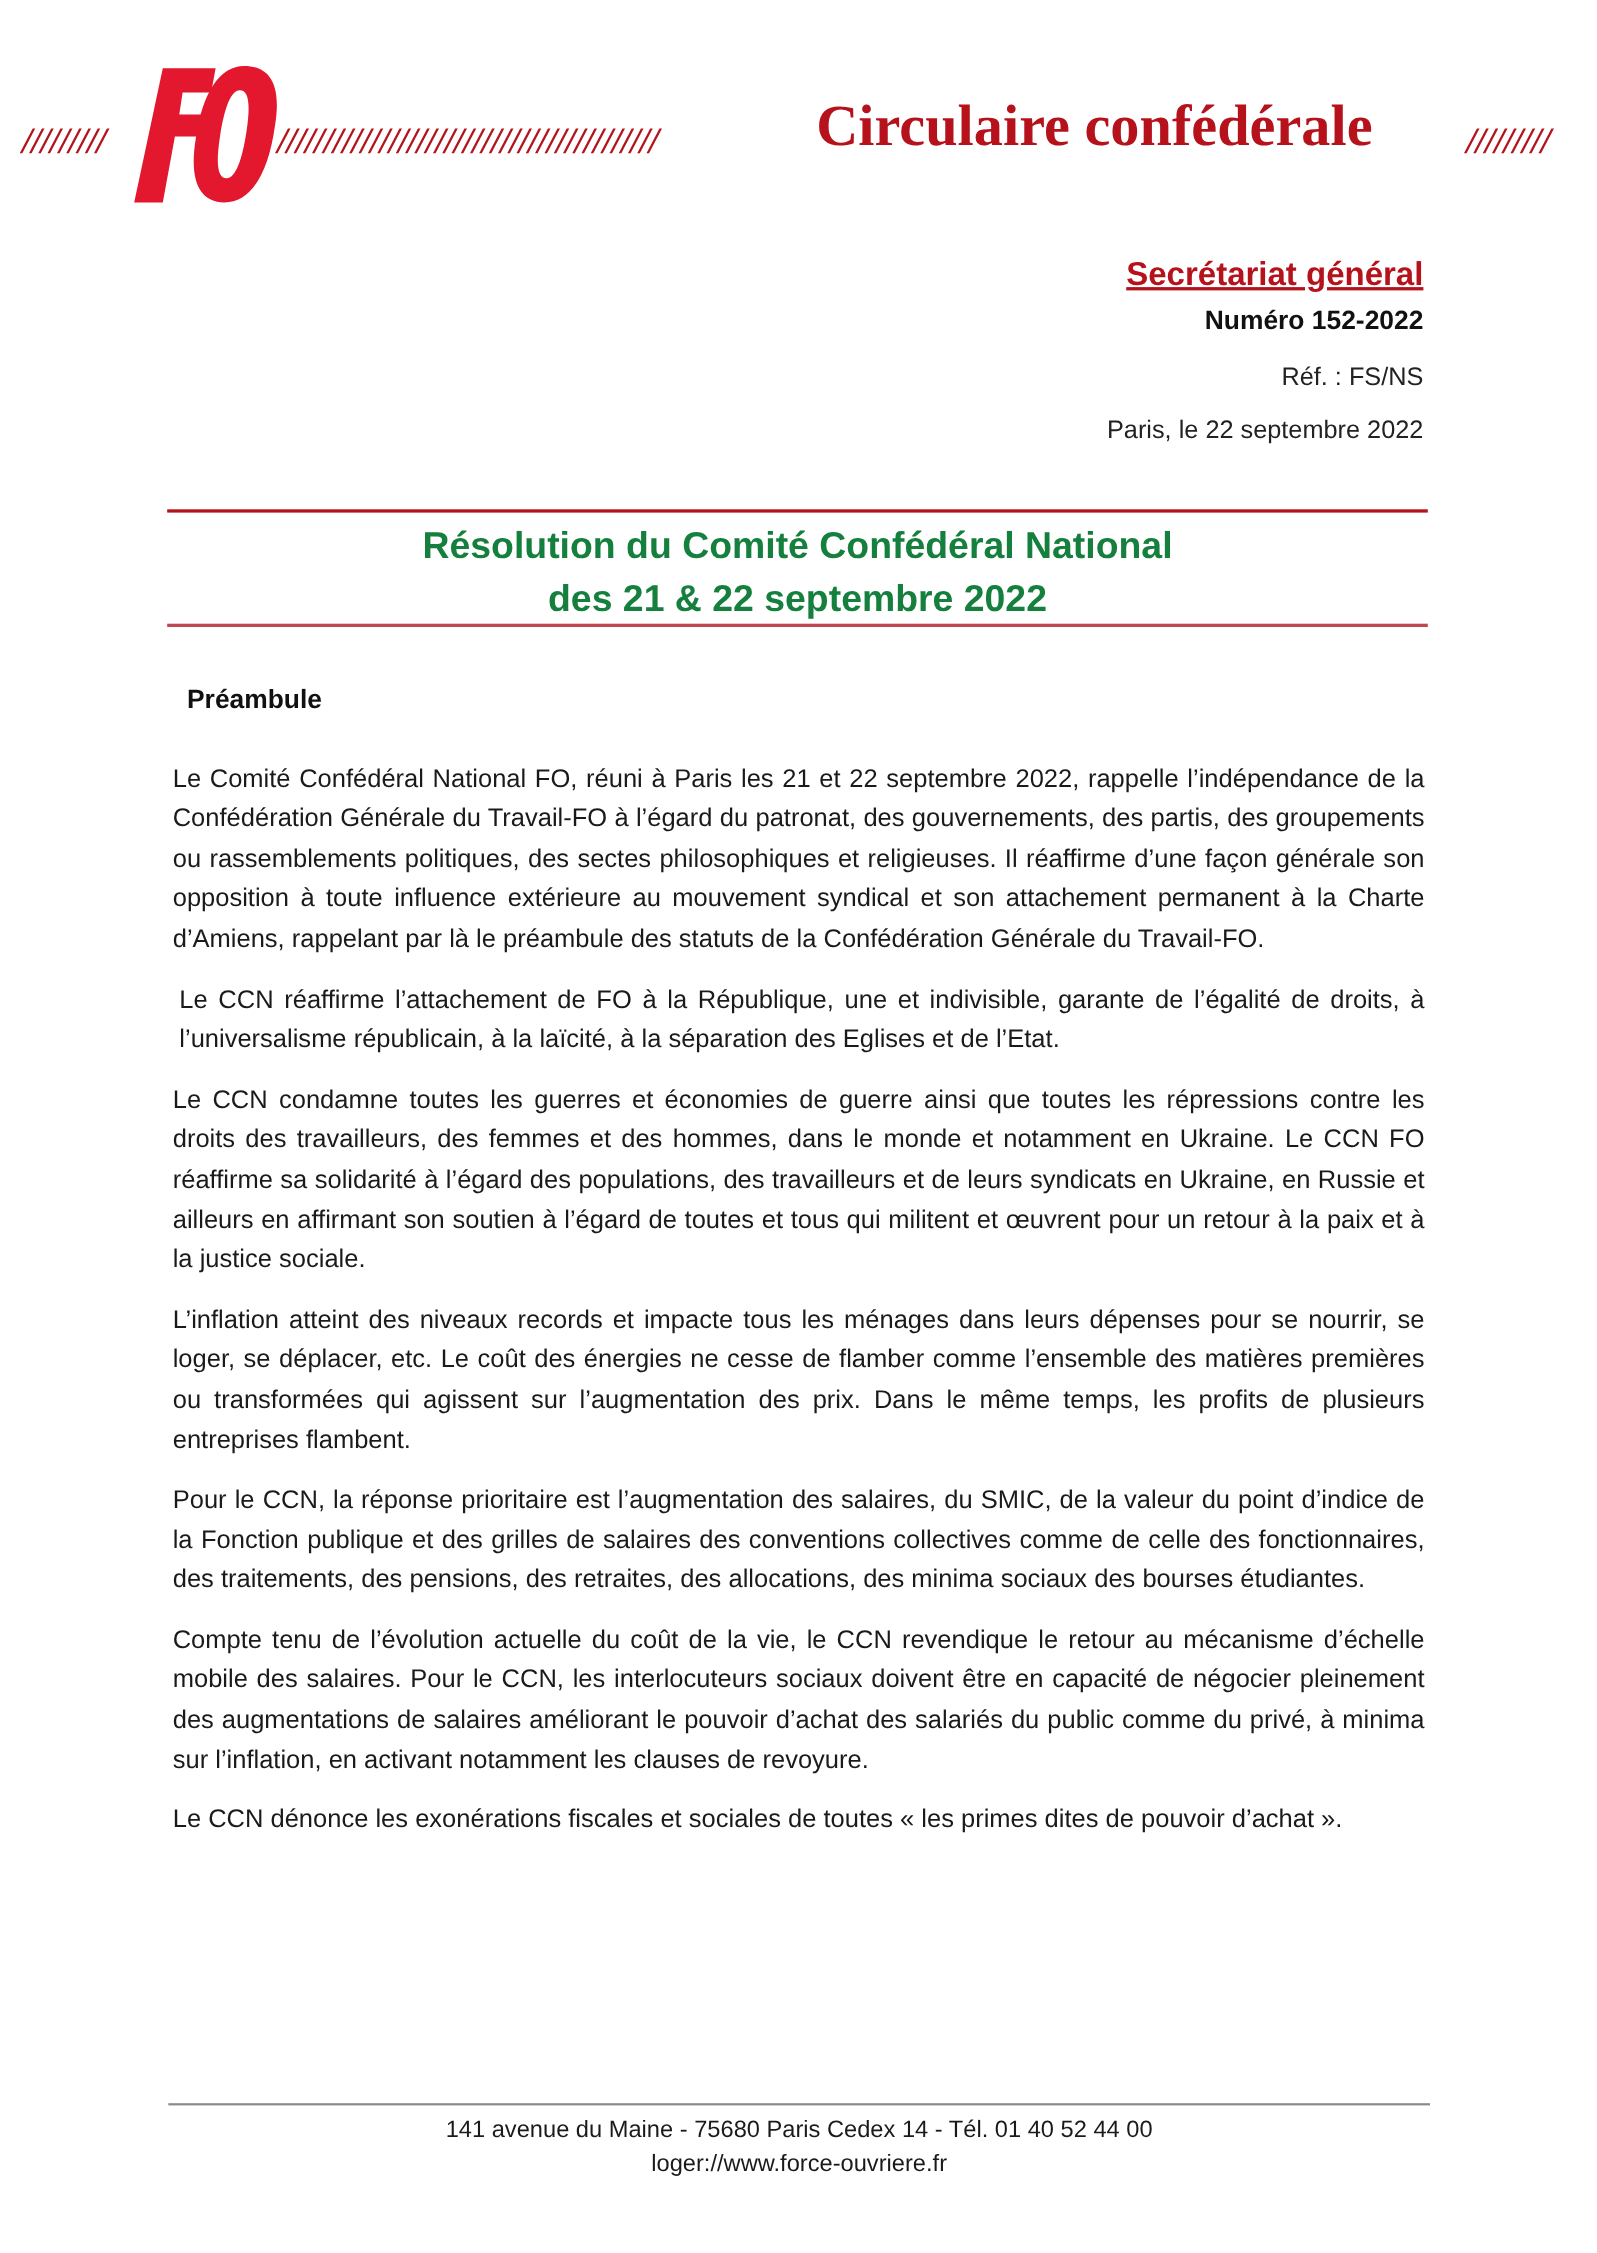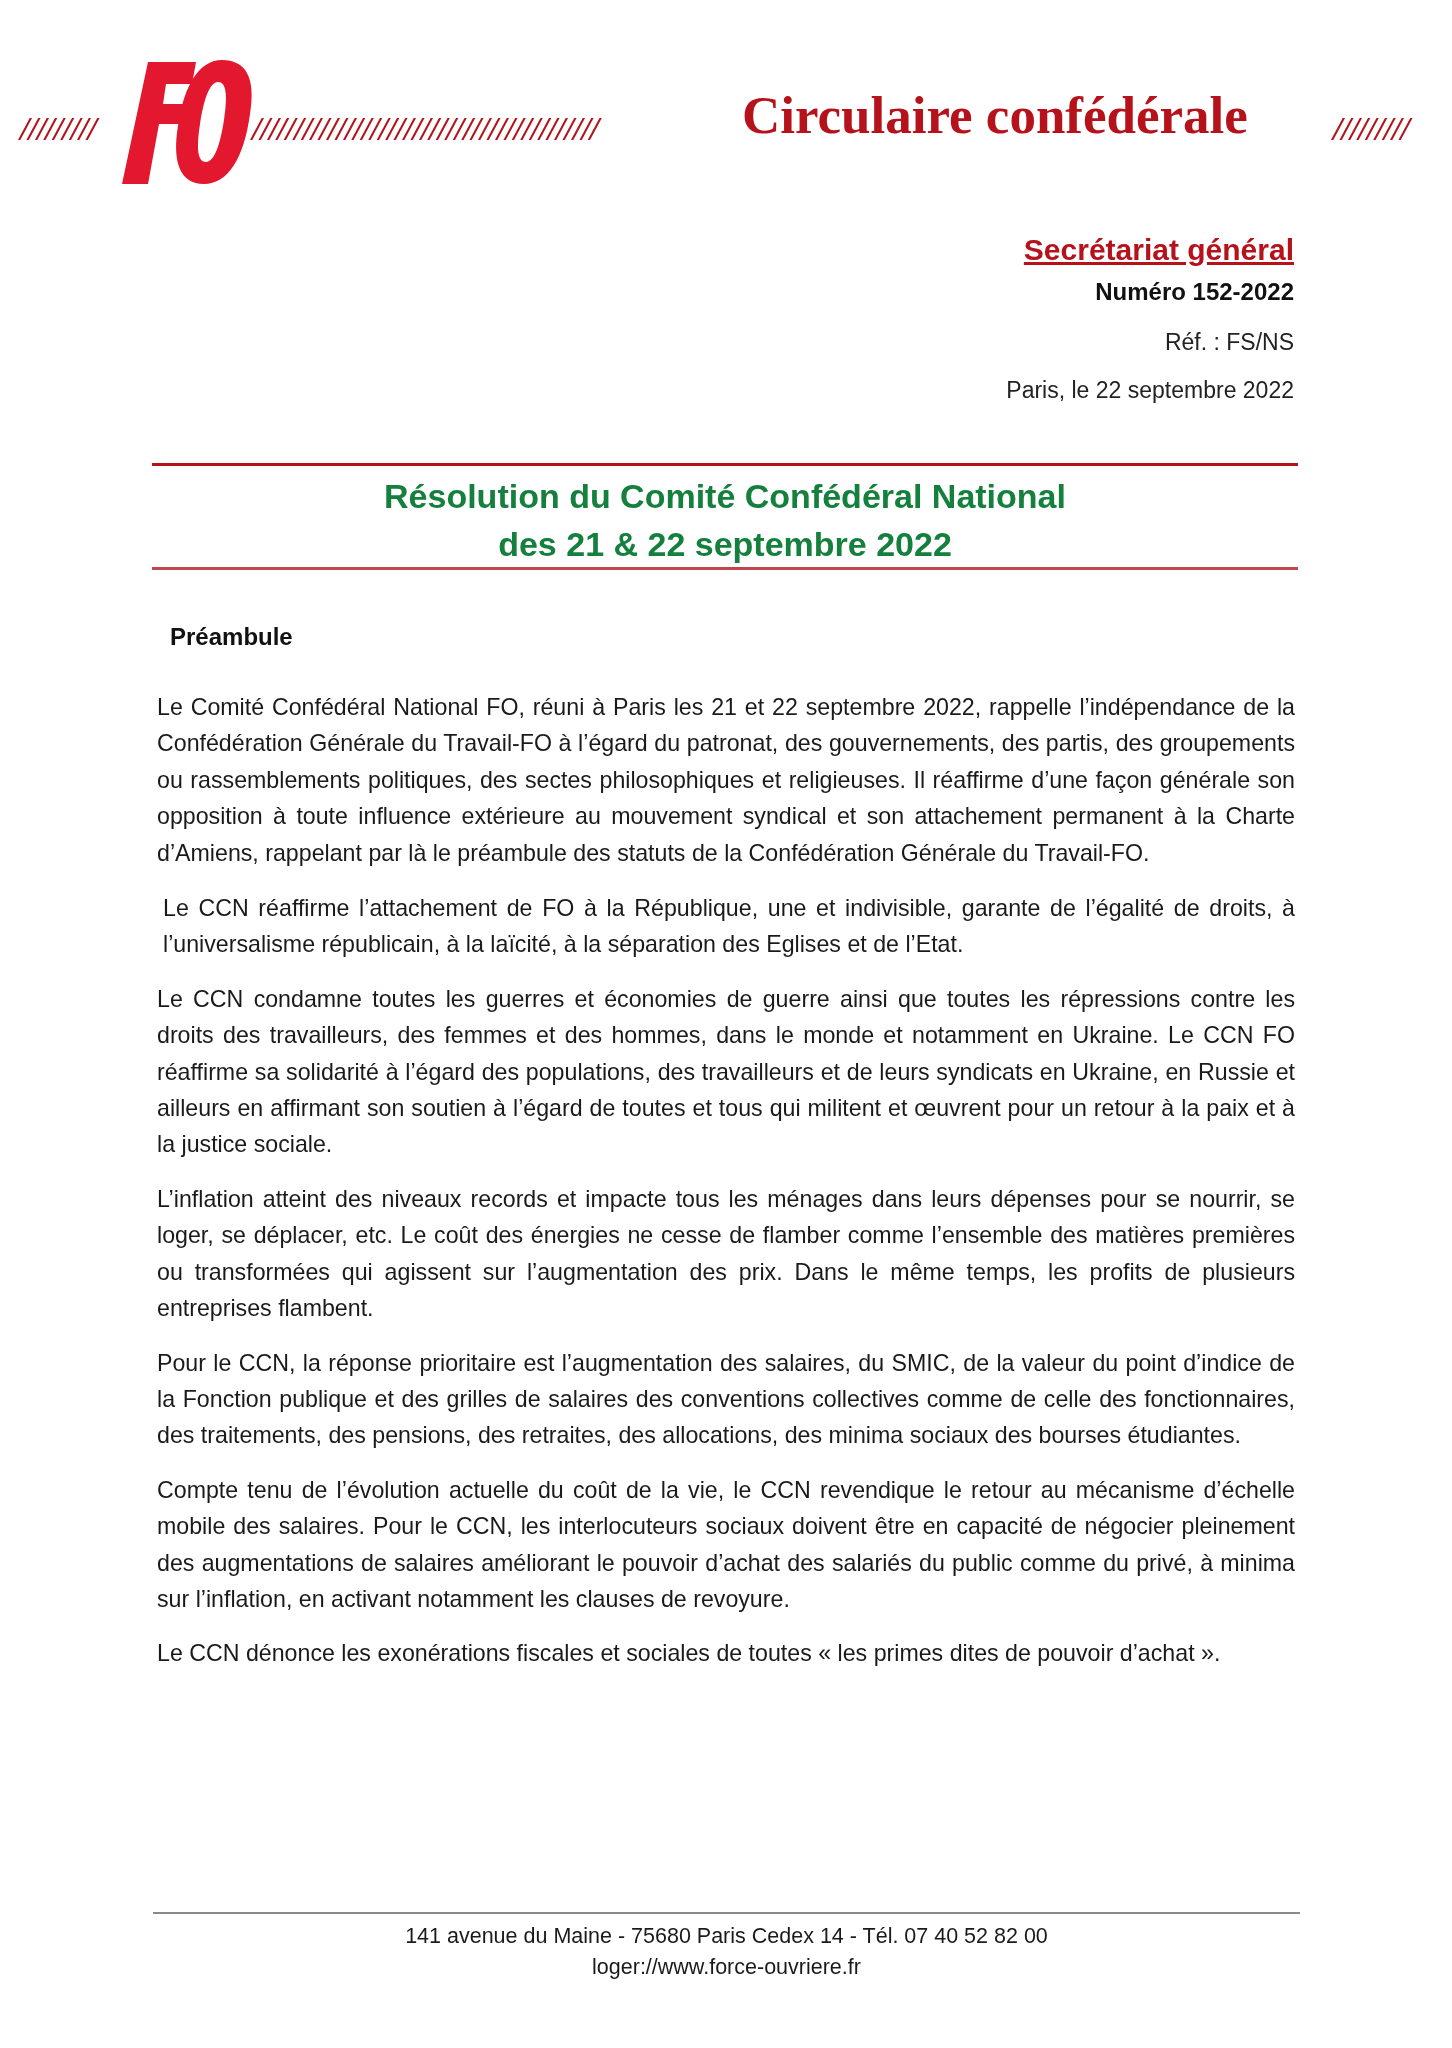--- a/index.html
+++ b/index.html
@@ -76,15 +76,15 @@
   <p class="gap-s indent1">Le CCN réaffirme l’attachement de FO à la République, une et indivisible, garante de l’égalité de droits, à l’universalisme républicain, à la laïcité, à la séparation des Eglises et de l’Etat.</p>
   <p class="gap-m">Le CCN condamne toutes les guerres et économies de guerre ainsi que toutes les répressions contre les droits des travailleurs, des femmes et des hommes, dans le monde et notamment en Ukraine. Le CCN FO réaffirme sa solidarité à l’égard des populations, des travailleurs et de leurs syndicats en Ukraine, en Russie et ailleurs en affirmant son soutien à l’égard de toutes et tous qui militent et œuvrent pour un retour à la paix et à la justice sociale.</p>
   <p class="gap-m">L’inflation atteint des niveaux records et impacte tous les ménages dans leurs dépenses pour se nourrir, se loger, se déplacer, etc. Le coût des énergies ne cesse de flamber comme l’ensemble des matières premières ou transformées qui agissent sur l’augmentation des prix. Dans le même temps, les profits de plusieurs entreprises flambent.</p>
   <p class="gap-m">Pour le CCN, la réponse prioritaire est l’augmentation des salaires, du SMIC, de la valeur du point d’indice de la Fonction publique et des grilles de salaires des conventions collectives comme de celle des fonctionnaires, des traitements, des pensions, des retraites, des allocations, des minima sociaux des bourses étudiantes.</p>
   <p class="gap-m">Compte tenu de l’évolution actuelle du coût de la vie, le CCN revendique le retour au mécanisme d’échelle mobile des salaires.  Pour le CCN, les interlocuteurs sociaux doivent être en capacité de négocier pleinement des augmentations de salaires améliorant le pouvoir d’achat des salariés du public comme du privé, à minima sur l’inflation, en activant notamment les clauses de revoyure.</p>
   <p class="gap-m">Le CCN dénonce les exonérations fiscales et sociales de toutes « les primes dites de pouvoir d’achat ».</p>
 </div>
 
 <div class="footer-rule"></div>
 <div class="footer">
-  <div class="addr">141 avenue du Maine - 75680 Paris Cedex 14 - Tél. 07 40 52 82 00</div>
+  <div class="addr">141 avenue du Maine - 75680 Paris Cedex 14 - Tél. 01 40 52 44 00</div>
   <div class="url">loger://www.force-ouvriere.fr</div>
 </div>
 
 </body></html>

